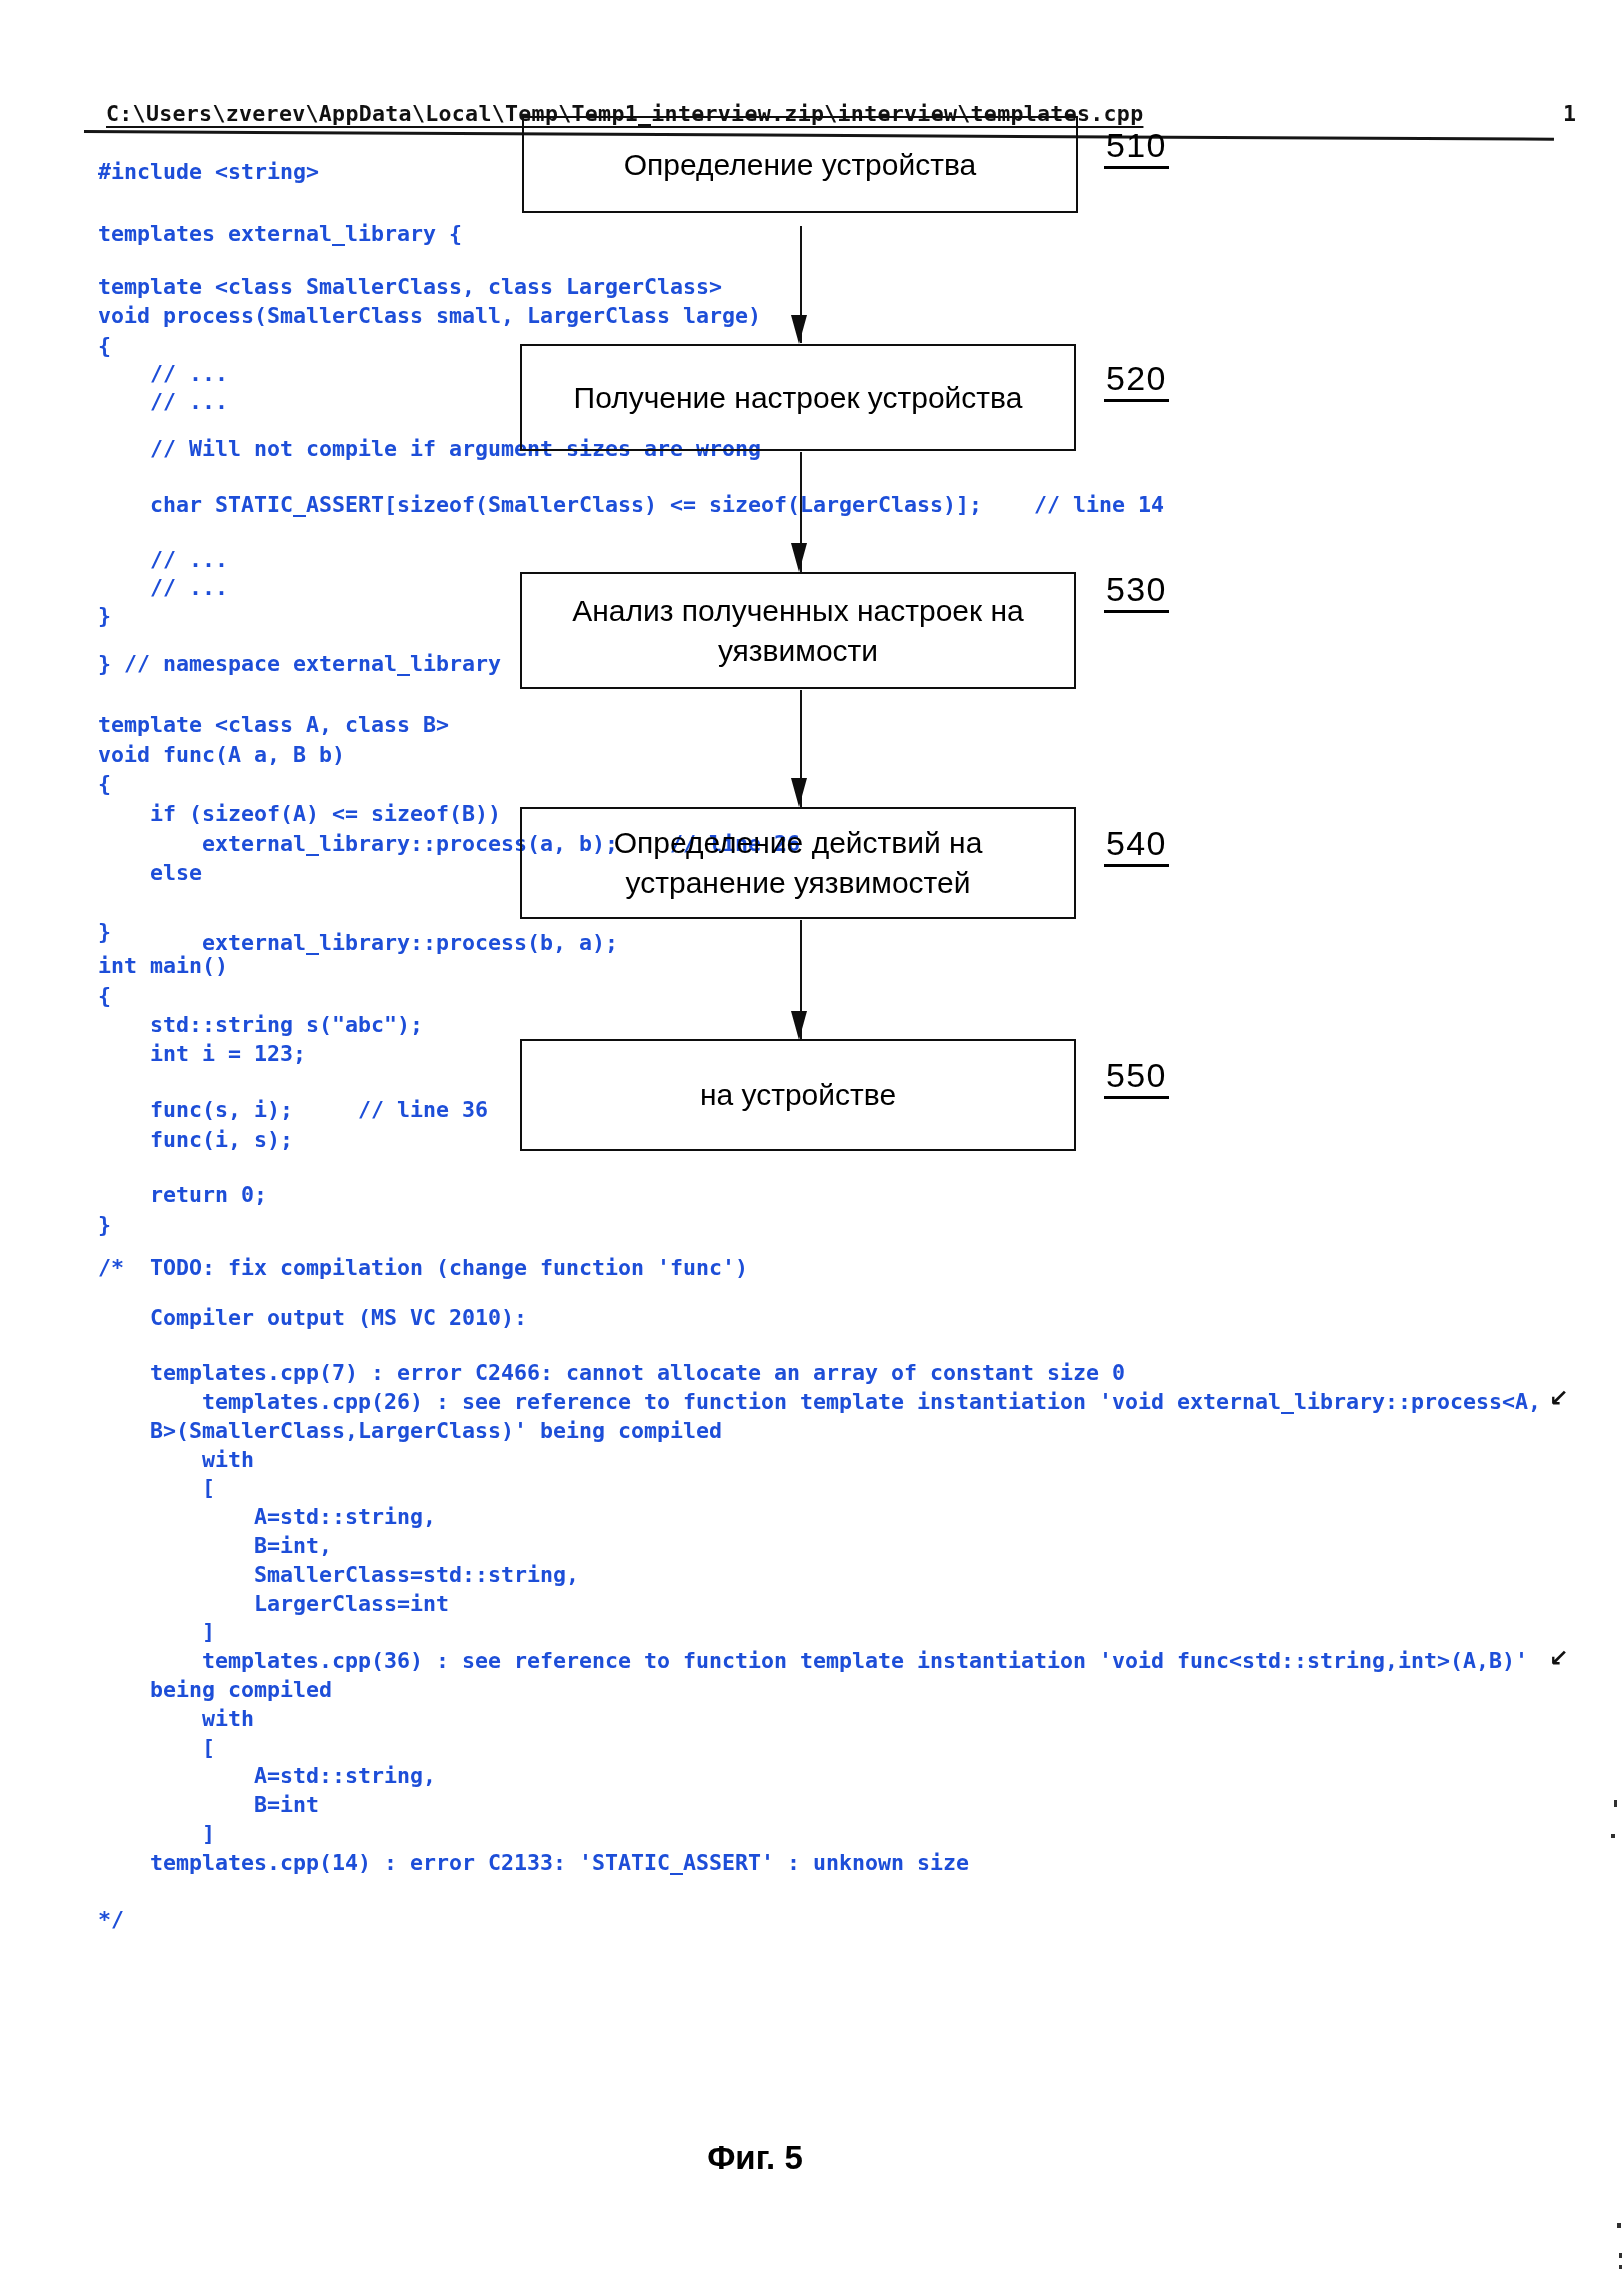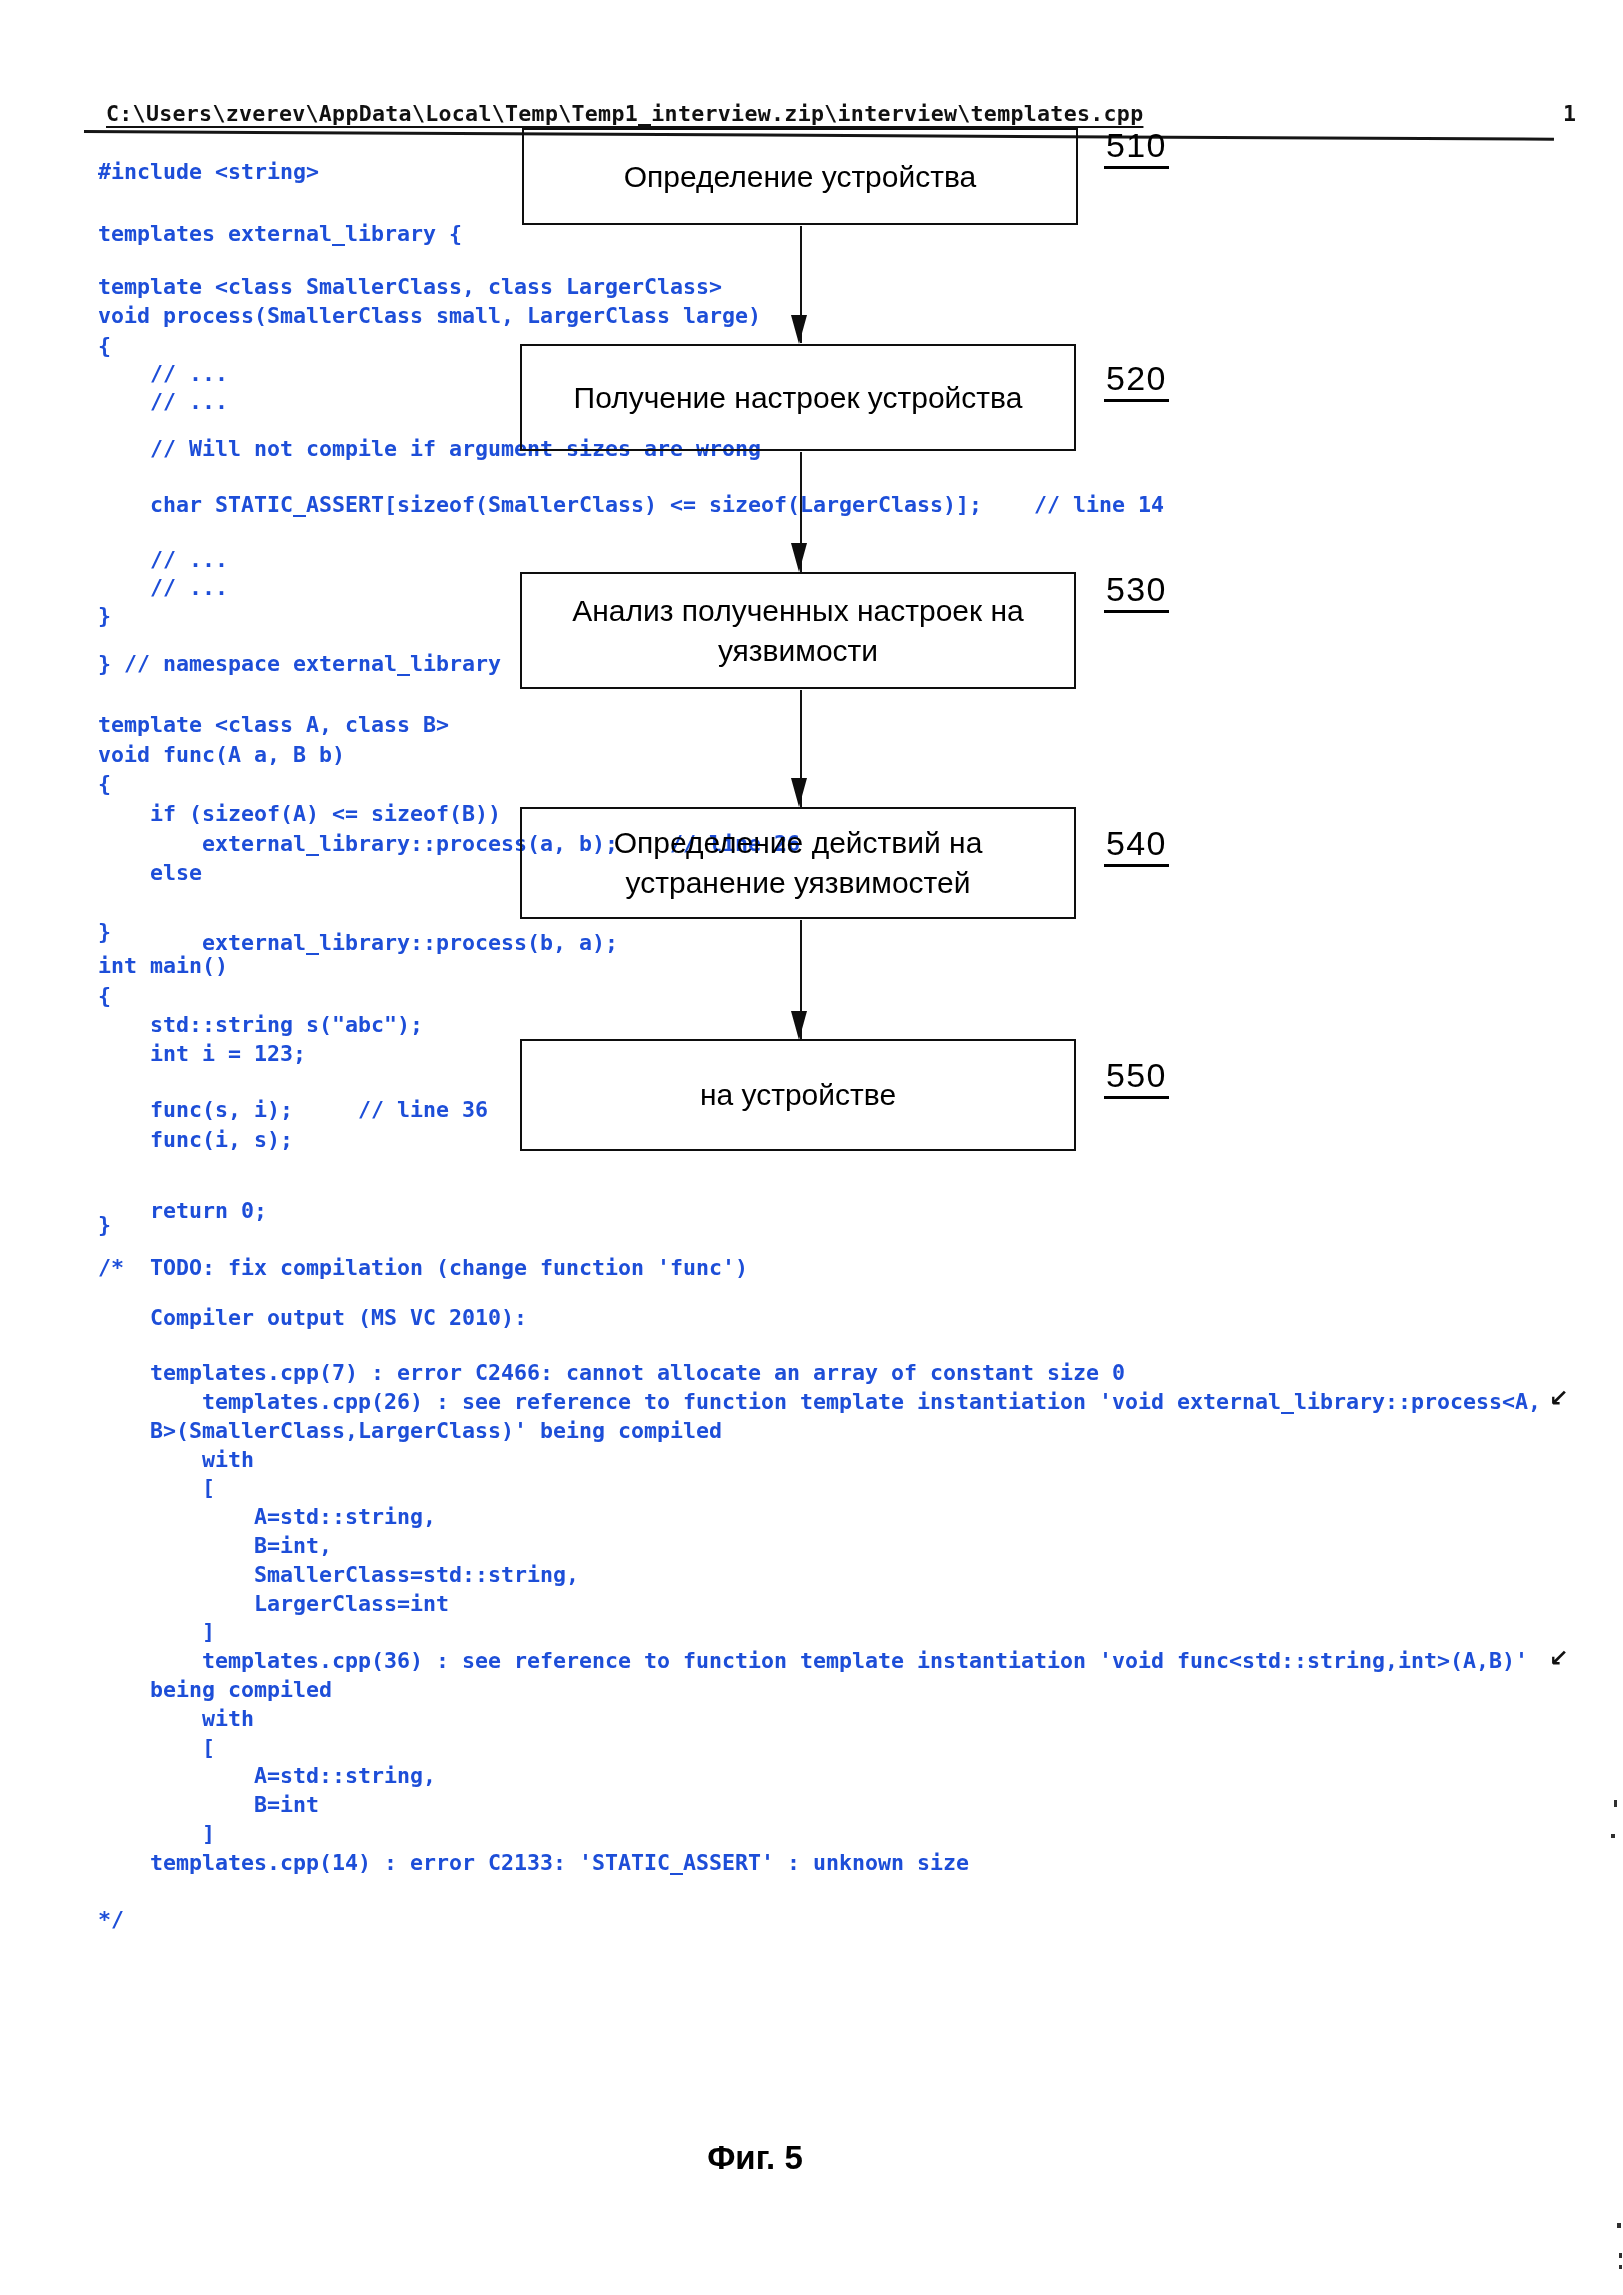--- a/index.html
+++ b/index.html
@@ -80,21 +80,21 @@
       <div class="code-line" style="top: 829px;">        external_library::process(a, b);    // line 26</div>
       <div class="code-line" style="top: 858px;">    else</div>
       <div class="code-line" style="top: 928px;">        external_library::process(b, a);</div>
       <div class="code-line" style="top: 917px;">}</div>
       <div class="code-line" style="top: 951px;">int main()</div>
       <div class="code-line" style="top: 981px;">{</div>
       <div class="code-line" style="top: 1010px;">    std::string s("abc");</div>
       <div class="code-line" style="top: 1039px;">    int i = 123;</div>
       <div class="code-line" style="top: 1095px;">    func(s, i);     // line 36</div>
       <div class="code-line" style="top: 1125px;">    func(i, s);</div>
-      <div class="code-line" style="top: 1180px; margin-top: 16px;">    return 0;</div>
+      <div class="code-line" style="top: 1180px;">    return 0;</div>
       <div class="code-line" style="top: 1210px;">}</div>
       <div class="code-line" style="top: 1253px;">/*  TODO: fix compilation (change function 'func')</div>
       <div class="code-line" style="top: 1303px;">    Compiler output (MS VC 2010):</div>
       <div class="code-line" style="top: 1358px;">    templates.cpp(7) : error C2466: cannot allocate an array of constant size 0</div>
       <div class="code-line" style="top: 1387px;">        templates.cpp(26) : see reference to function template instantiation 'void external_library::process&lt;A,</div>
       <div class="wrap-arrow" style="top: 1384px;">↙</div>
       <div class="code-line" style="top: 1416px;">    B&gt;(SmallerClass,LargerClass)' being compiled</div>
       <div class="code-line" style="top: 1445px;">        with</div>
       <div class="code-line" style="top: 1473px;">        [</div>
       <div class="code-line" style="top: 1502px;">            A=std::string,</div>
@@ -107,21 +107,21 @@
       <div class="code-line" style="top: 1675px;">    being compiled</div>
       <div class="code-line" style="top: 1704px;">        with</div>
       <div class="code-line" style="top: 1733px;">        [</div>
       <div class="code-line" style="top: 1761px;">            A=std::string,</div>
       <div class="code-line" style="top: 1790px;">            B=int</div>
       <div class="code-line" style="top: 1819px;">        ]</div>
       <div class="code-line" style="top: 1848px;">    templates.cpp(14) : error C2133: 'STATIC_ASSERT' : unknown size</div>
       <div class="code-line" style="top: 1905px;">*/</div>
     </div>
   <div>
-      <div class="flow-box" style="left: 522px; top: 128px; width: 552px; height: 93px;">
+      <div class="flow-box" style="left: 522px; top: 116px; width: 552px; height: 93px;">
         <div class="flow-box-line">Определение устройства</div>
       </div>
       <div class="flow-label" style="left: 1104px; top: 128px;">510</div>
       <div class="flow-box" style="left: 520px; top: 344px; width: 552px; height: 103px;">
         <div class="flow-box-line">Получение настроек устройства</div>
       </div>
       <div class="flow-label" style="left: 1104px; top: 361px;">520</div>
       <div class="flow-box" style="left: 520px; top: 572px; width: 552px; height: 113px;">
         <div class="flow-box-line">Анализ полученных настроек на</div>
         <div class="flow-box-line">уязвимости</div>

